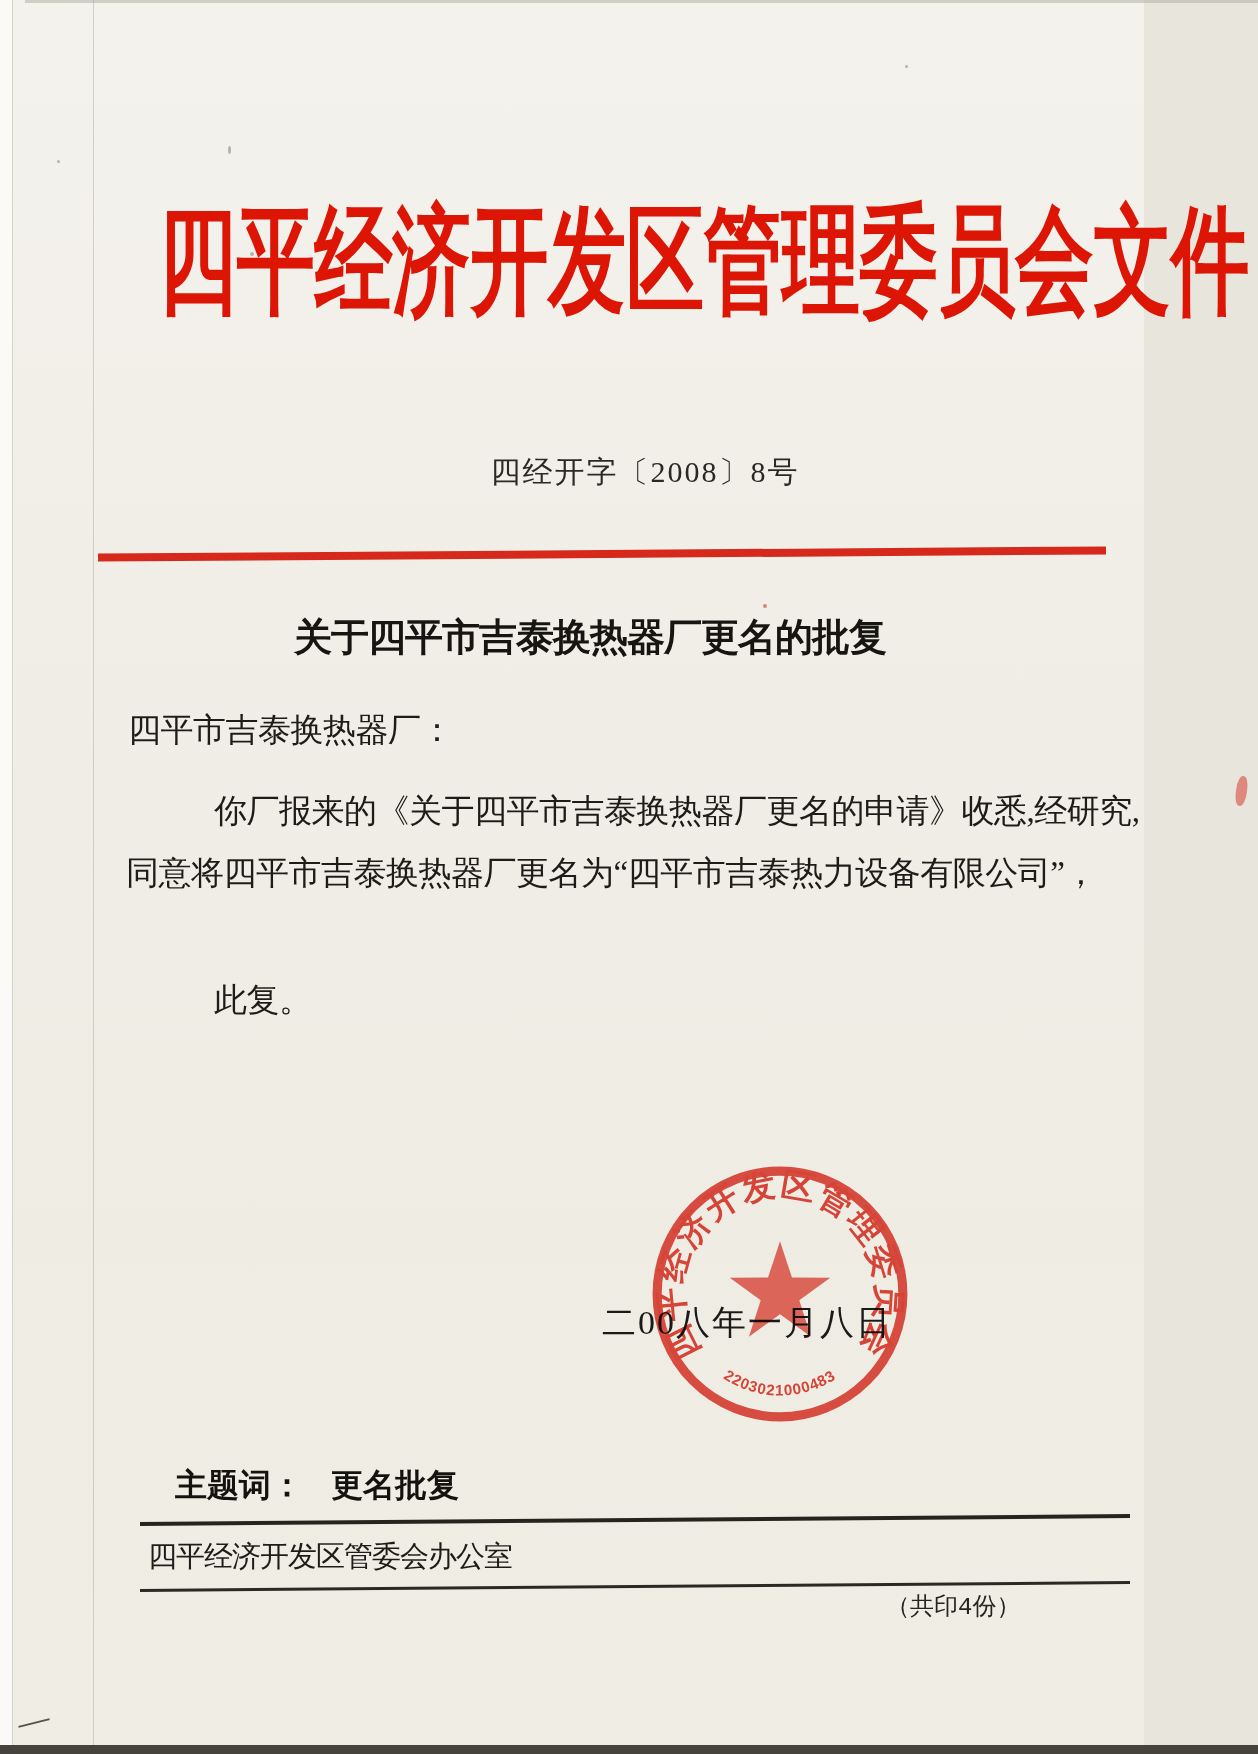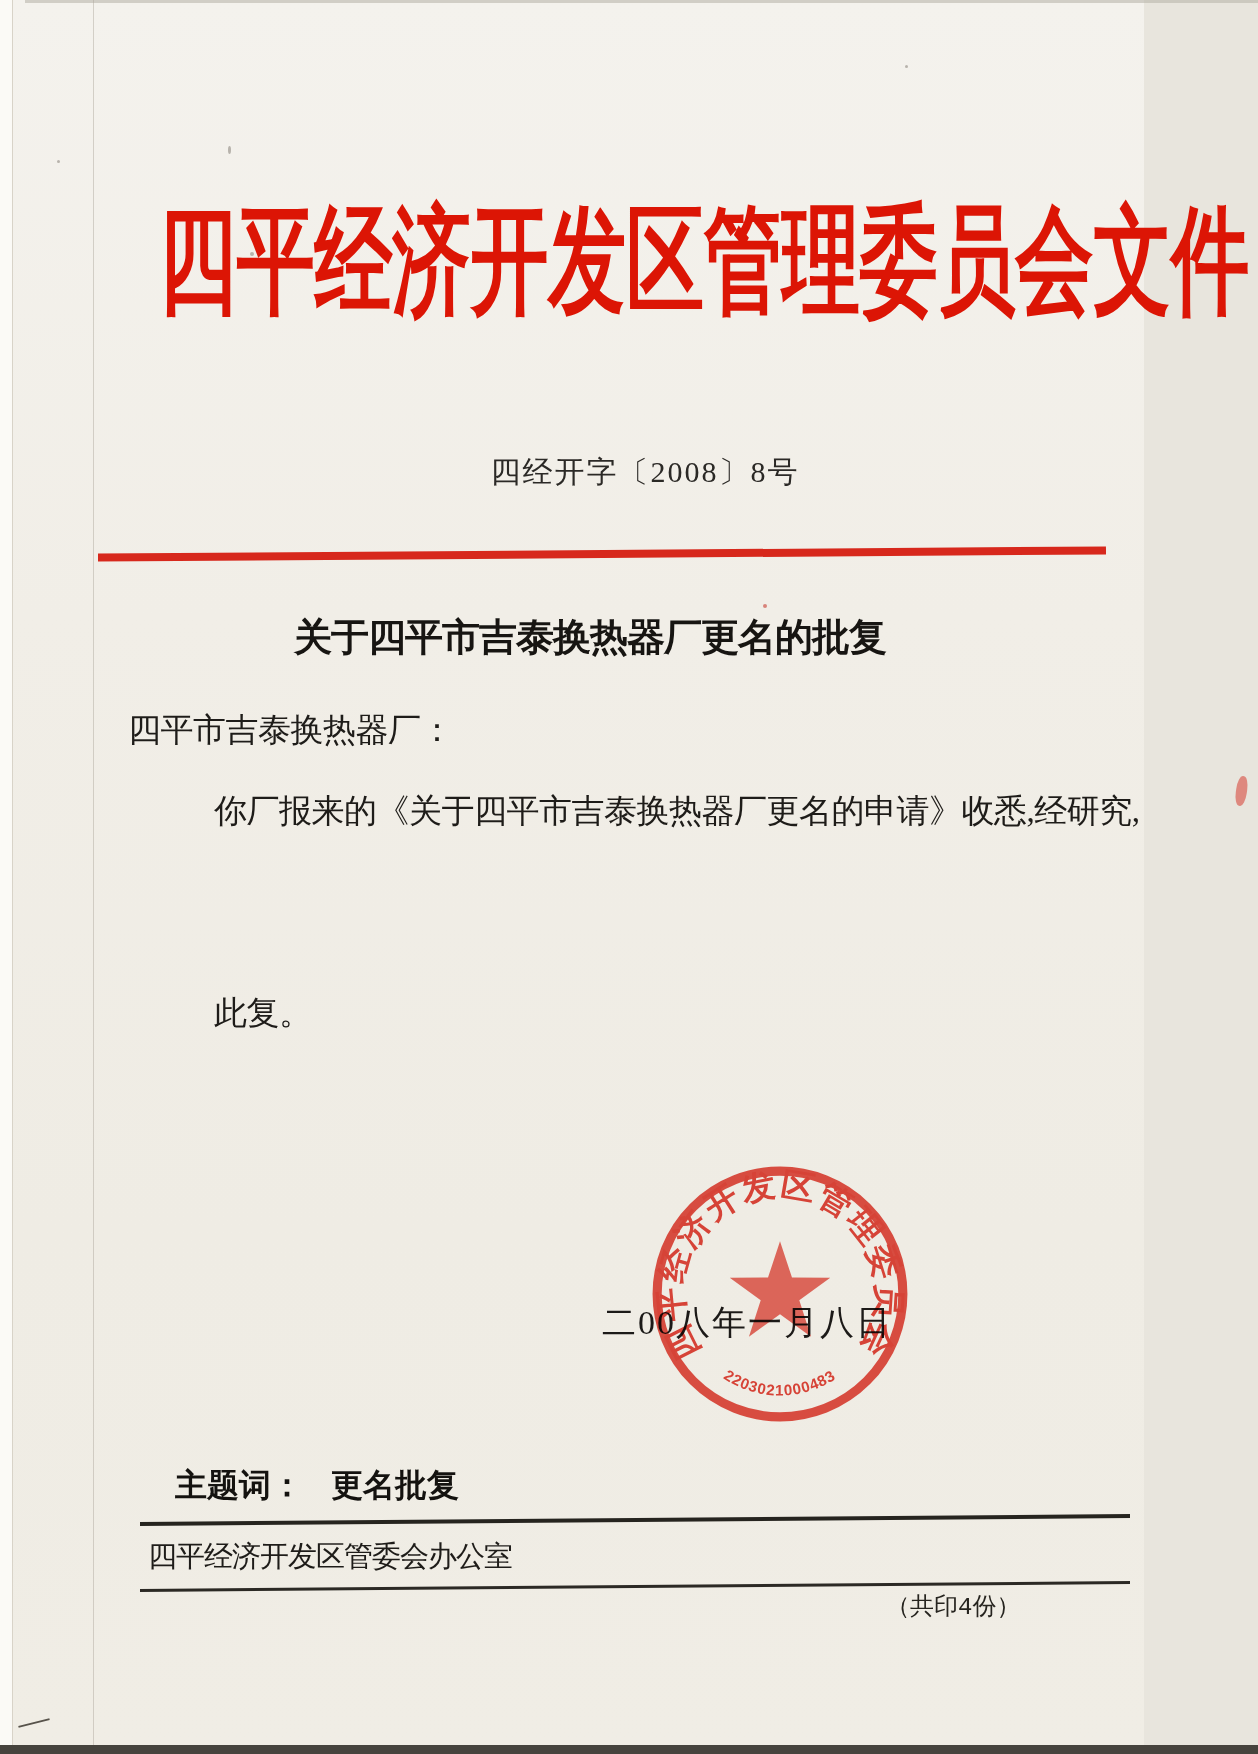--- a/index.html
+++ b/index.html
@@ -83,21 +83,22 @@
   <div class="header-title">四平经济开发区管理委员会文件</div>
 
   <div class="doc-number">四经开字〔2008〕8号</div>
 
   <div class="red-rule"></div>
 
   <div class="doc-title">关于四平市吉泰换热器厂更名的批复</div>
 
   <div class="body-line" style="left:214px;top:789px;">你厂报来的《关于四平市吉泰换热器厂更名的申请》收悉,经研究,</div>
   <div class="body-line" style="left:128px;top:708px;">四平市吉泰换热器厂：</div>
-  <div class="body-line" style="left:214px;top:978px;margin-top:13px;">此复。</div>
+  <div class="body-line" style="left:126px;top:851px;">同意将四平市吉泰换热器厂更名为“四平市吉泰热力设备有限公司”，</div>
+  <div class="body-line" style="left:214px;top:978px;">此复。</div>
 
   <div class="date-line">二00八年一月八日</div>
 
   <svg class="seal" width="264" height="264" viewBox="0 0 260 260">
     <defs>
       <path id="sealTopArc" d="M 56.5 191.7 A 96 96 0 1 1 203.5 191.7"></path>
       <path id="sealBottomArc" d="M 71.2 210.9 A 100 100 0 0 0 188.8 210.9"></path>
     </defs>
     <circle cx="130" cy="130" r="121" fill="none" stroke="#e23427" stroke-width="9" opacity="0.95"></circle>
     <polygon points="130,78 141.8,113.8 179.5,113.9 149,136.2 160.6,172.1 130,150 99.4,172.1 111,136.2 80.5,113.9 118.2,113.8" fill="#e23427" opacity="0.8"></polygon>

